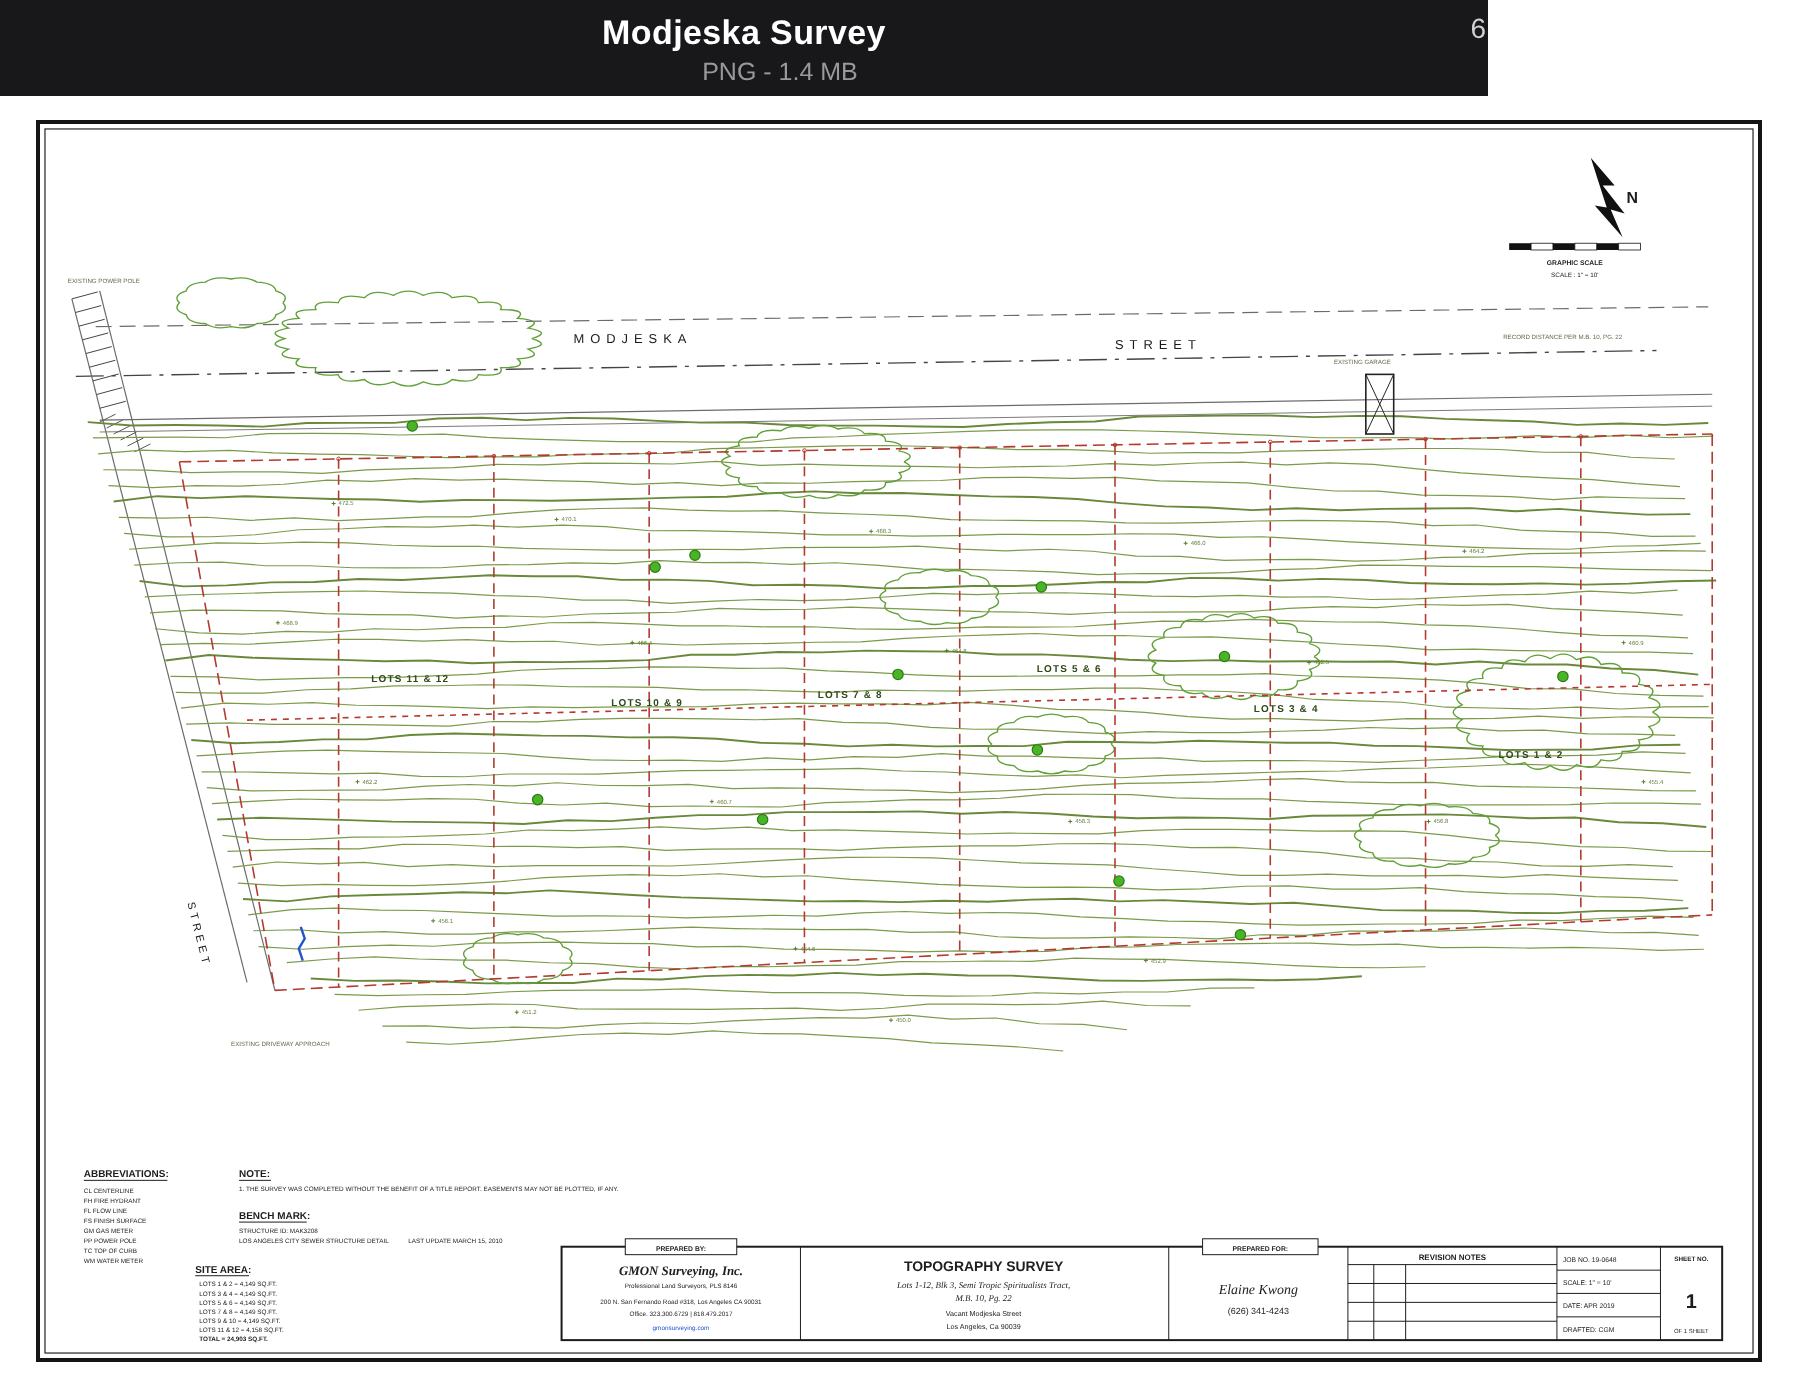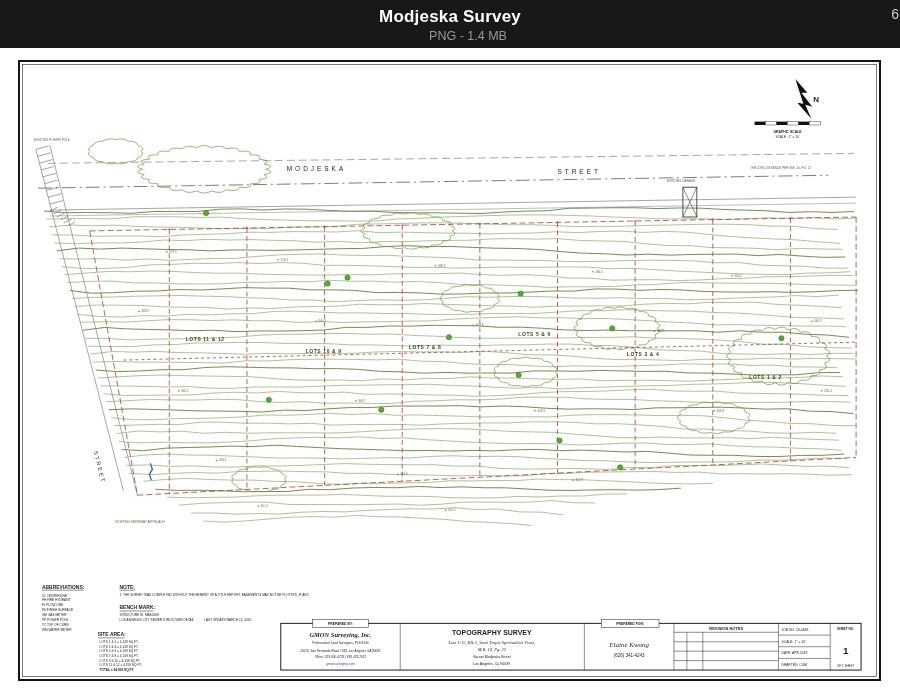--- a/index.html
+++ b/index.html
@@ -1,18 +1,18 @@
 <!DOCTYPE html>
 <html><head>
 <meta charset="utf-8">
 <style>
   html,body{margin:0;padding:0;}
   body{width:900px;height:689px;background:#fff;position:relative;overflow:hidden;
        font-family:"Liberation Sans",sans-serif;}
-  .topbar{position:absolute;left:0;top:0;width:900px;height:48px;background:#18181a;
+  .topbar{position:absolute;left:0;top:0;width:744px;height:48px;background:#18181a;
           text-align:center;color:#fff;z-index:5;}
   .topbar .title{font-size:17px;font-weight:700;margin-top:7px;letter-spacing:.2px;}
   .topbar .subtitle{font-size:12.5px;color:#98989d;margin-top:2px;padding-left:36px;}
   .corner{position:absolute;right:1px;top:6px;color:#cfcfd4;font-size:14px;}
   .sheet{position:absolute;left:18px;top:60px;width:859px;height:617px;
          border:2px solid #141414;background:#fff;}
   svg{display:block;width:100%;height:100%;}
   
   .ct{fill:none;stroke:#7c9a4a;stroke-width:.6;}
   .ct5{stroke-width:.95;stroke:#69893a;}

